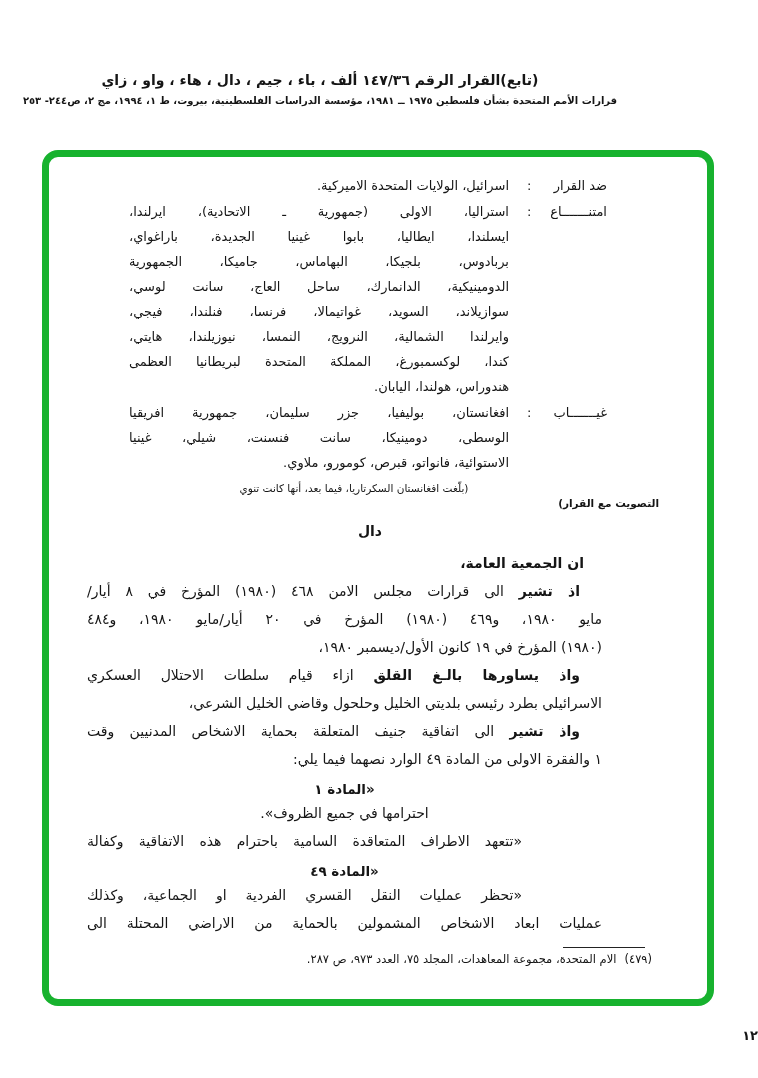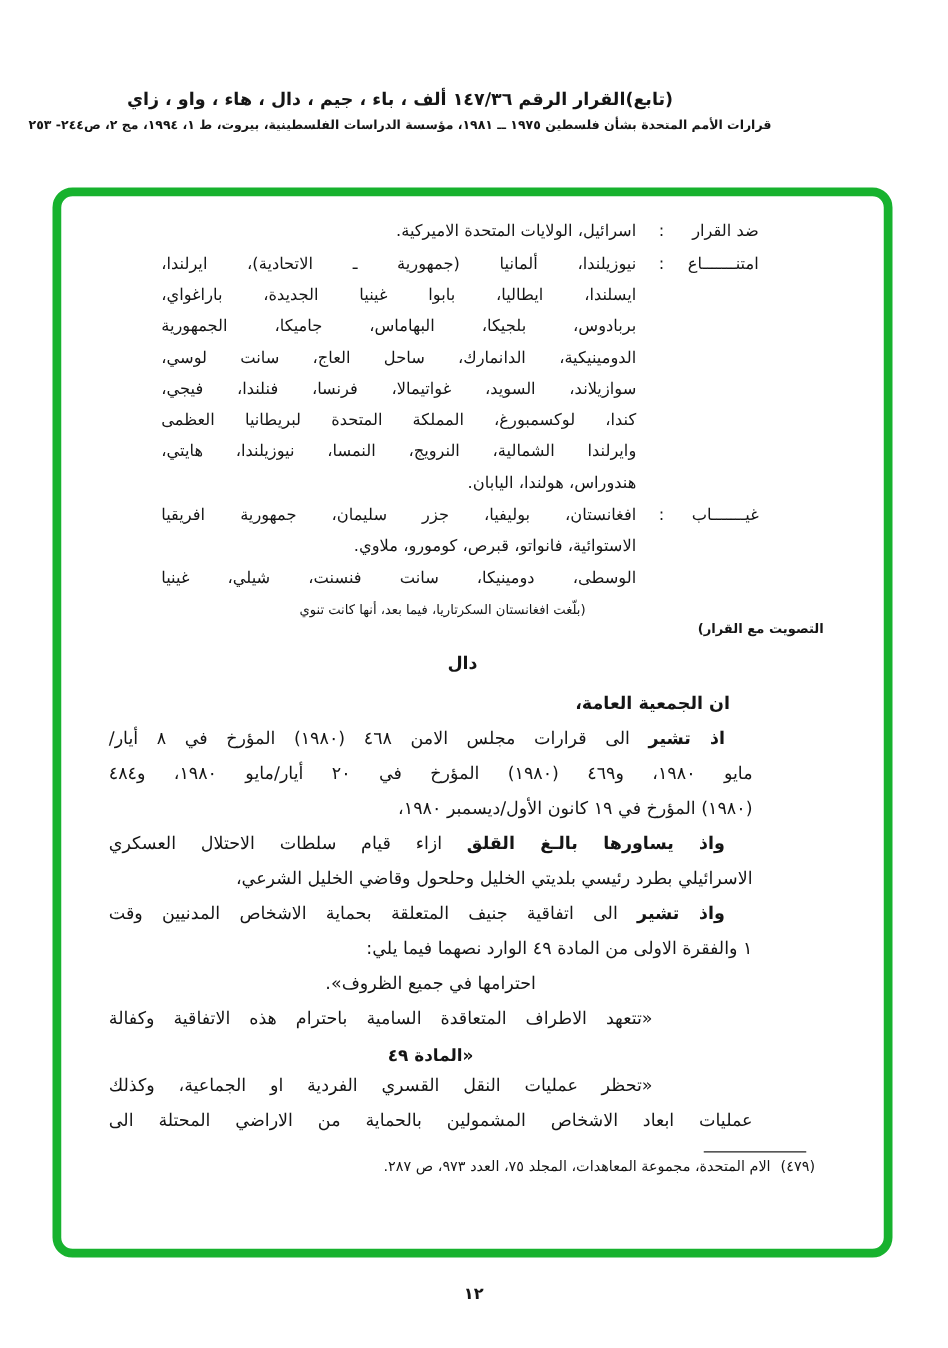--- a/index.html
+++ b/index.html
@@ -30,21 +30,21 @@
   .intro{font-weight:bold;padding-right:18px;}
   .ind{padding-right:22px;}
   .qind{padding-right:80px;}
   .center{text-align:center;}
   .art-head{margin:8px 0 2px 0;text-align:center;font-size:13.5px;font-weight:bold;}
   b{font-weight:bold;}
   .supref{font-size:9px;vertical-align:super;line-height:0;}
   .fn-sep{width:82px;border-top:1.5px solid #222;margin:10px 62px 4px auto;}
   .footnote{margin:0 55px 0 0;font-size:11.5px;text-align:right;padding-left:42px;}
   .footnote .marker{margin-left:8px;}
-  .pagenum{position:absolute;top:1028px;left:0;width:758px;text-align:center;
+  .pagenum{position:absolute;top:1028px;left:0;width:758px;text-align:right;
     font-size:13px;font-weight:bold;}
 </style>
 </head>
 <body>
 
 <div class="doc-header">
   <div class="h1">(تابع)القرار الرقم ١٤٧/٣٦ ألف ، باء ، جيم ، دال ، هاء ، واو ، زاي</div>
   <div class="h2">قرارات الأمم المتحدة بشأن فلسطين ١٩٧٥ ــ ١٩٨١، مؤسسة الدراسات الفلسطينية، بيروت، ط ١، ١٩٩٤، مج ٢، ص٢٤٤- ٢٥٣</div>
 </div>
 
@@ -60,40 +60,40 @@
         <div class="line">اسرائيل، الولايات المتحدة الاميركية.</div>
       </div>
     </div>
 
     <div class="vrow">
       <div class="vlabel">
         <span>امتنـــــــاع</span>
         <span>:</span>
       </div>
       <div class="vlines">
-        <div class="line j">نيوزيلندا، ألمانيا (جمهورية ـ الاتحادية)، ايرلندا،</div>
+        <div class="line j">استراليا، الاولى (جمهورية ـ الاتحادية)، ايرلندا،</div>
         <div class="line j">ايسلندا، ايطاليا، بابوا غينيا الجديدة، باراغواي،</div>
         <div class="line j">بربادوس، بلجيكا، البهاماس، جاميكا، الجمهورية</div>
         <div class="line j">الدومينيكية، الدانمارك، ساحل العاج، سانت لوسي،</div>
         <div class="line j">سوازيلاند، السويد، غواتيمالا، فرنسا، فنلندا، فيجي،</div>
+        <div class="line j">وايرلندا الشمالية، النرويج، النمسا، نيوزيلندا، هايتي،</div>
         <div class="line j">كندا، لوكسمبورغ، المملكة المتحدة لبريطانيا العظمى</div>
-        <div class="line j">وايرلندا الشمالية، النرويج، النمسا، نيوزيلندا، هايتي،</div>
         <div class="line">هندوراس، هولندا، اليابان.</div>
       </div>
     </div>
 
     <div class="vrow">
       <div class="vlabel">
         <span>غيـــــــاب</span>
         <span>:</span>
       </div>
       <div class="vlines">
         <div class="line j">افغانستان، بوليفيا، جزر سليمان، جمهورية افريقيا</div>
+        <div class="line j">الوسطى، دومينيكا، سانت فنسنت، شيلي، غينيا</div>
         <div class="line">الاستوائية، فانواتو، قبرص، كومورو، ملاوي.</div>
-        <div class="line j">الوسطى، دومينيكا، سانت فنسنت، شيلي، غينيا</div>
       </div>
     </div>
   </section>
 
   <div class="note">
     <div class="note1">(بلّغت افغانستان السكرتاريا، فيما بعد، أنها كانت تنوي</div>
     <div class="note2">التصويت مع القرار)</div>
   </div>
 
   <div class="dal">دال</div>
@@ -104,20 +104,21 @@
     <div class="line j ind"><b>اذ تشير</b> <span>الى قرارات مجلس الامن ٤٦٨ (١٩٨٠) المؤرخ في ٨ أيار/</span></div>
     <div class="line j">مايو ١٩٨٠، و٤٦٩ (١٩٨٠) المؤرخ في ٢٠ أيار/مايو ١٩٨٠، و٤٨٤</div>
     <div class="line">(١٩٨٠) المؤرخ في ١٩ كانون الأول/ديسمبر ١٩٨٠،</div>
 
     <div class="line j ind"><b>واذ يساورها بالـغ القلق</b> <span>ازاء قيام سلطات الاحتلال العسكري</span></div>
     <div class="line">الاسرائيلي بطرد رئيسي بلديتي الخليل وحلحول وقاضي الخليل الشرعي،</div>
 
     <div class="line j ind"><b>واذ تشير</b> <span>الى اتفاقية جنيف المتعلقة بحماية الاشخاص المدنيين وقت</span></div>
     <div class="line">١ والفقرة الاولى من المادة ٤٩ الوارد نصهما فيما يلي:</div>
 
+    <div class="art-head">«المادة ١</div>
     <div class="line center">احترامها في جميع الظروف».</div>
     <div class="line j qind">«تتعهد الاطراف المتعاقدة السامية باحترام هذه الاتفاقية وكفالة</div>
 
     <div class="art-head">«المادة ٤٩</div>
     <div class="line j qind">«تحظر عمليات النقل القسري الفردية او الجماعية، وكذلك</div>
     <div class="line j">عمليات ابعاد الاشخاص المشمولين بالحماية من الاراضي المحتلة الى</div>
   </div>
 
   <div class="fn-sep"></div>
   <div class="footnote">

